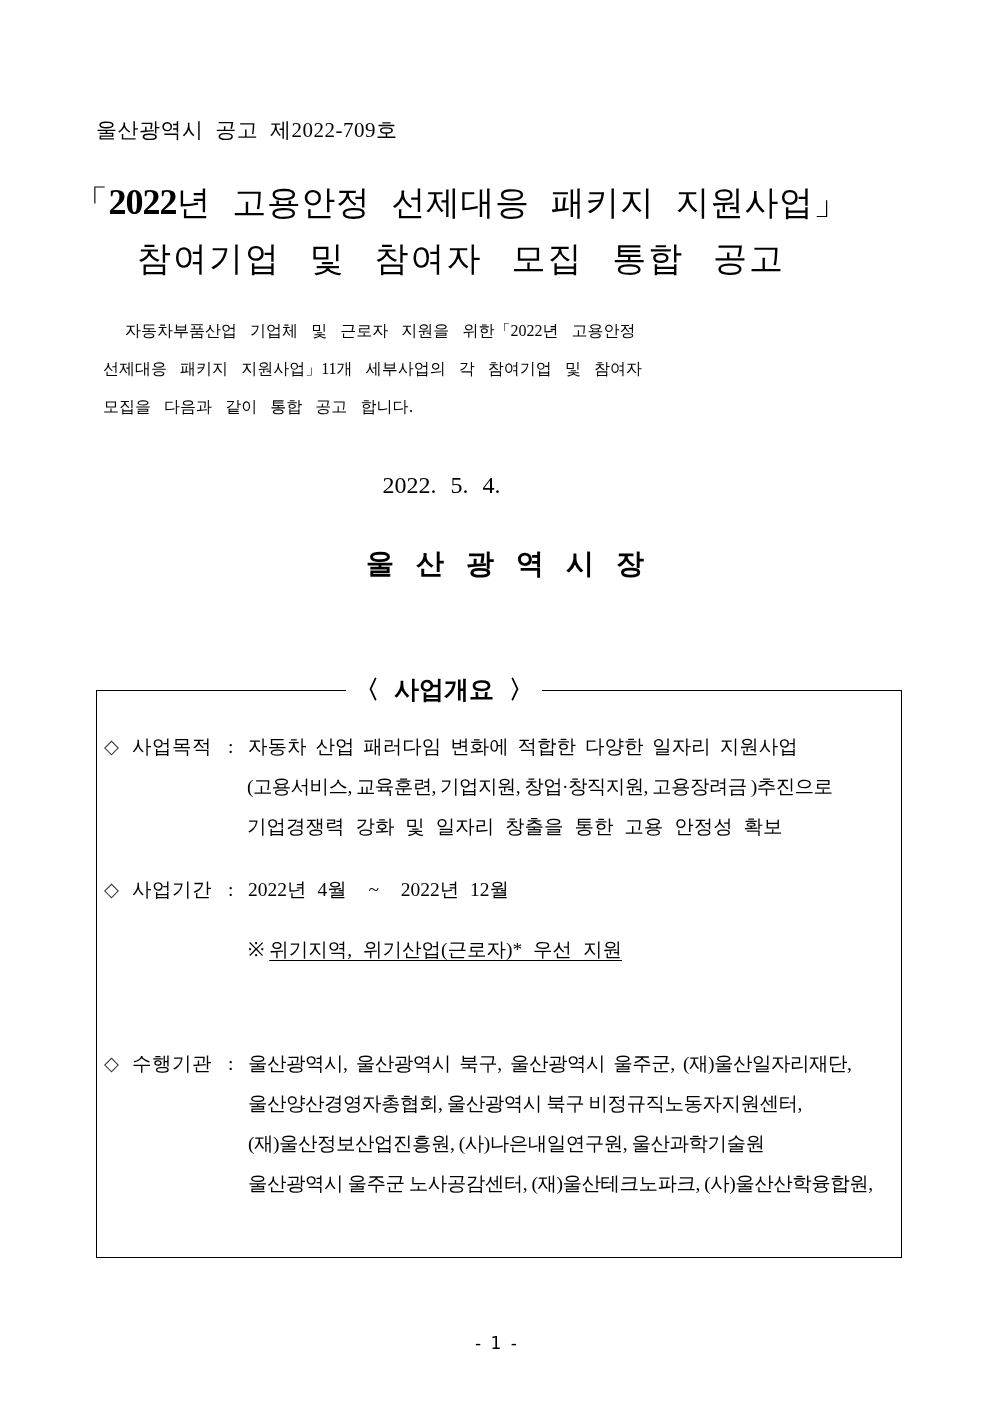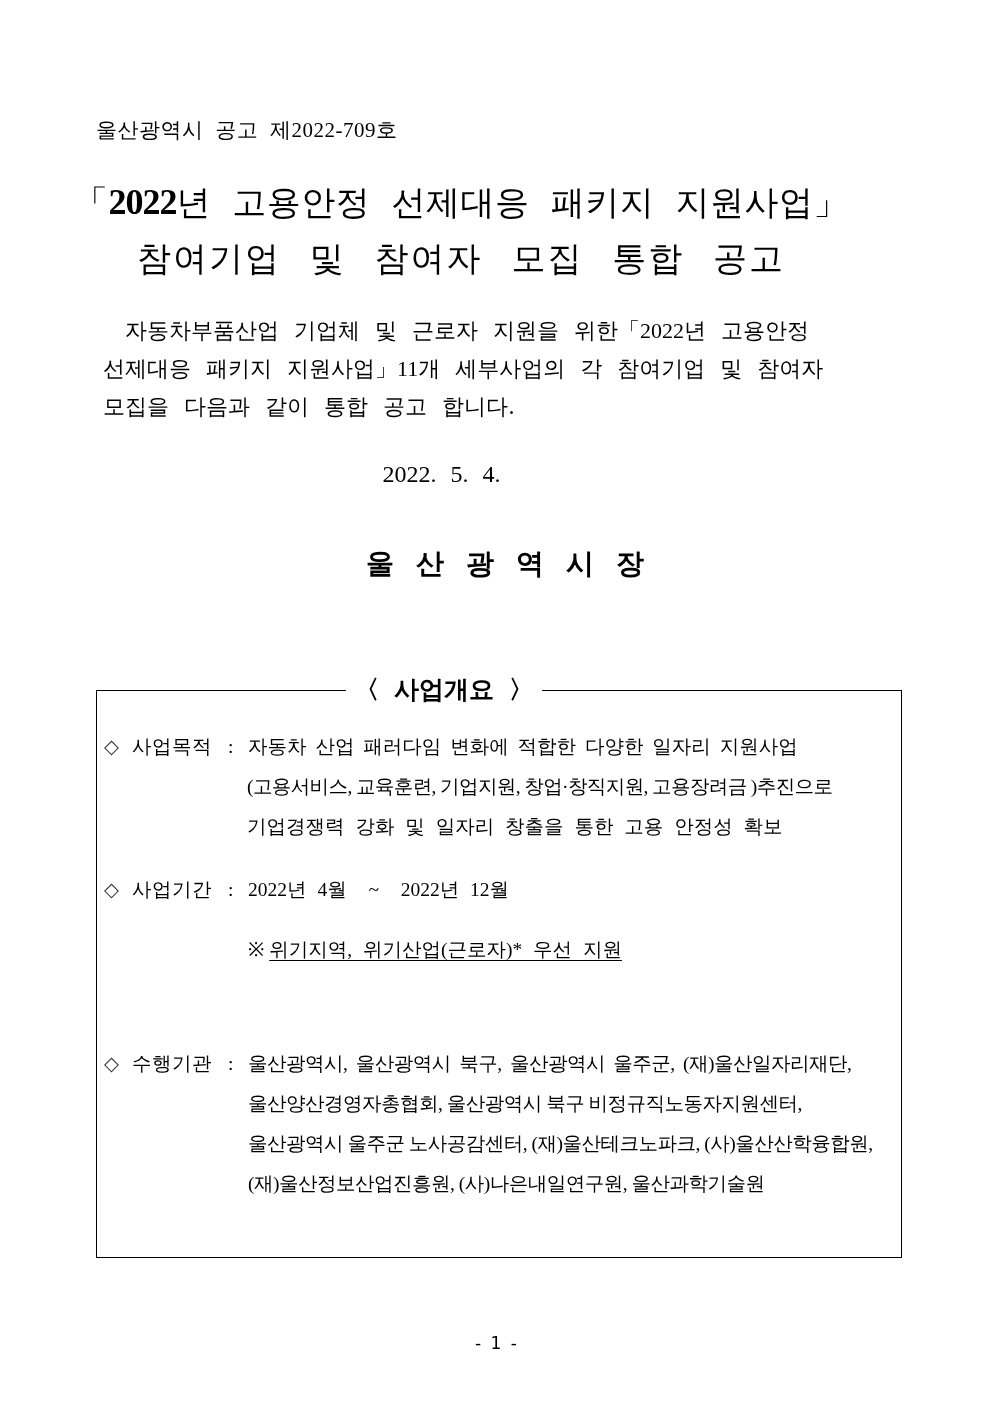--- a/index.html
+++ b/index.html
@@ -39,34 +39,34 @@
   .title-line1 { top: 180px; }
   .title-line2 { top: 236px; letter-spacing: 2px; word-spacing: 16px; }
   .title .year { font-family: "Liberation Serif", serif; font-weight: bold; letter-spacing: -1px; font-size: 36px; }
 
   .intro {
     position: absolute;
     left: 103px;
     top: 312px;
     width: 790px;
     font-family: "DejaVu Serif", "Liberation Serif", serif;
-    font-size: 22px;
+    font-size: 16px;
     line-height: 38px;
     text-align: justify;
     text-align-last: left;
   }
   .intro .line { display: block; white-space: nowrap; word-spacing: 8px; }
   .intro .line1 { text-indent: 22px; }
   .intro .num { font-family: "Liberation Serif", serif; }
 
   .date {
     position: absolute;
     left: 0;
     width: 883px;
-    top: 461px;
+    top: 472px;
     text-align: center;
     font-family: "Liberation Serif", "DejaVu Serif", serif;
     font-size: 24px;
     word-spacing: 8px;
   }
 
   .signer {
     position: absolute;
     left: 0;
     width: 992px;
@@ -194,17 +194,17 @@
 
 <div class="item item-target">
   <span class="note"><span>※</span> <span class="underlined">위기지역, 위기산업(근로자)* 우선 지원</span></span>
 </div>
 
 <div class="item item-orgs">
   <span class="first">
     <span class="marker">◇</span><span class="label">수행기관</span><span class="colon">:</span><span>울산광역시, 울산광역시 북구, 울산광역시 울주군, (재)울산일자리재단,</span>
   </span>
   <span class="cont">울산양산경영자총협회, 울산광역시 북구 비정규직노동자지원센터,</span>
+  <span class="cont">(재)울산정보산업진흥원, (사)나은내일연구원, 울산과학기술원</span>
   <span class="cont">울산광역시 울주군 노사공감센터, (재)울산테크노파크, (사)울산산학융합원,</span>
-  <span class="cont">(재)울산정보산업진흥원, (사)나은내일연구원, 울산과학기술원</span>
 </div>
 
 <div class="page-number">- 1 -</div>
 
 </body></html>

